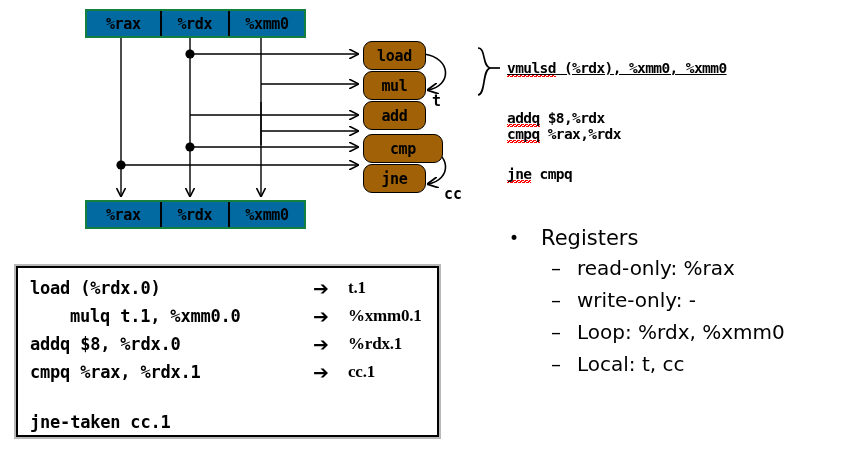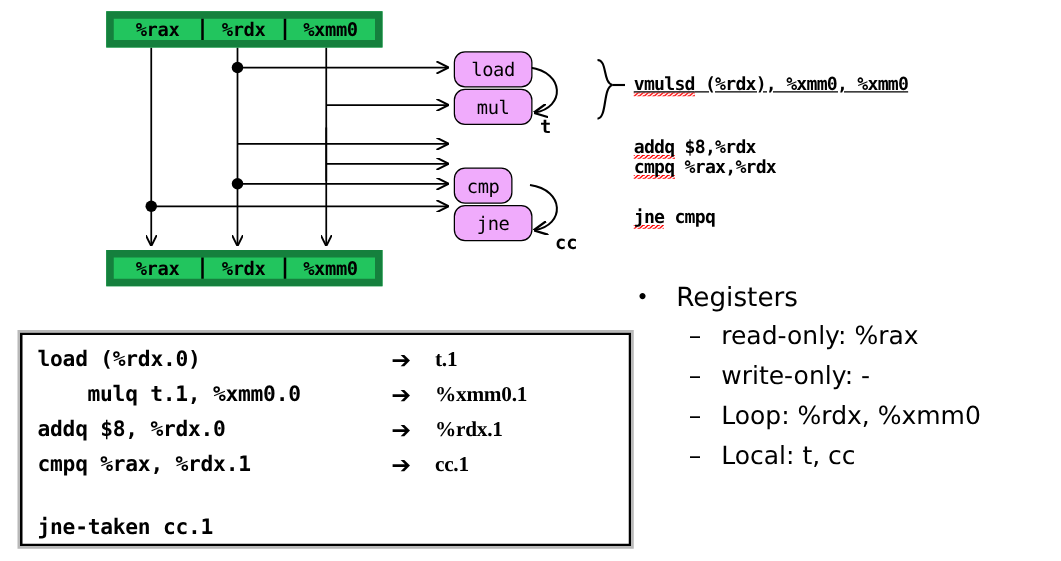--- a/index.html
+++ b/index.html
@@ -3,36 +3,36 @@
 <meta charset="utf-8">
 <style>
   html,body{margin:0;padding:0;}
   body{
     width:849px;height:449px;background:#ffffff;position:relative;overflow:hidden;
     font-family:"Liberation Sans",sans-serif;
   }
   .stage{position:absolute;left:0;top:0;width:849px;height:449px;}
 
   
-  .regbank{position:absolute;display:flex;border:6px solid #15803d;background:#22c55e;box-sizing:border-box;}
+  .regbank{position:absolute;display:flex;border:2px solid #15803d;background:#0369a1;box-sizing:border-box;}
   .regcell{
     box-sizing:border-box;height:100%;
     display:flex;align-items:center;justify-content:center;
     font-family:"DejaVu Sans Mono","Liberation Mono",monospace;
     font-weight:bold;font-size:15px;color:#000;letter-spacing:-0.3px;
   }
   .regcell + .regcell{border-left:2px solid #000;}
 
   
   .opbox{
     position:absolute;box-sizing:border-box;
-    background:#f0abfc;border:1.5px solid #000;border-radius:9px;
+    background:#a16207;border:1.5px solid #000;border-radius:9px;
     display:flex;align-items:center;justify-content:center;
     font-family:"DejaVu Sans Mono","Liberation Mono",monospace;
-    font-weight:normal;font-size:15px;color:#000;letter-spacing:-0.3px;
+    font-weight:bold;font-size:15px;color:#000;letter-spacing:-0.3px;
   }
 
   
   .asm{
     position:absolute;white-space:pre;
     font-family:"DejaVu Sans Mono","Liberation Mono",monospace;
     font-weight:bold;font-size:14.5px;color:#000;letter-spacing:-0.6px;
   }
   .sq{
     border-bottom:2px solid transparent;
@@ -43,21 +43,21 @@
 
   
   .arclbl{
     position:absolute;
     font-family:"DejaVu Sans Mono","Liberation Mono",monospace;
     font-weight:bold;font-size:15px;color:#000;
   }
 
   
   .codebox{
-    position:absolute;left:16px;top:266px;width:489px;height:171px;
+    position:absolute;left:16px;top:266px;width:423px;height:171px;
     box-sizing:border-box;background:#ffffff;
     border:2px solid #000;outline:2px solid #b8b8b8;outline-offset:0px;
   }
   .codeline{
     position:absolute;left:12px;white-space:pre;
     font-family:"DejaVu Sans Mono","Liberation Mono",monospace;
     font-weight:bold;font-size:17px;color:#000;letter-spacing:-0.2px;
   }
   .codearrow{
     position:absolute;left:295px;
@@ -141,21 +141,22 @@
   </div>
 
   <div class="regbank" style="left:85px;top:200px;width:221px;height:29px;">
     <div class="regcell" style="width:33.5%;">%rax</div>
     <div class="regcell" style="width:31.5%;">%rdx</div>
     <div class="regcell" style="width:35%;">%xmm0</div>
   </div>
 
   <div class="opbox" style="left:363px;top:41px;width:63px;height:29px;">load</div>
   <div class="opbox" style="left:363px;top:71px;width:63px;height:29px;">mul</div>
-  <div class="opbox" style="left:363px;top:134px;width:47px;height:29px;">cmp</div>
+  <div class="opbox" style="left:363px;top:101px;width:63px;height:29px;">add</div>
+  <div class="opbox" style="left:363px;top:134px;width:80px;height:29px;">cmp</div>
   <div class="opbox" style="left:363px;top:164px;width:63px;height:29px;">jne</div>
 
   <div class="arclbl" style="left:432px;top:92px;">t</div>
   <div class="arclbl" style="left:444px;top:185px;">cc</div>
 
   <div class="asm" style="left:507px;top:60px;text-decoration:underline;"><span class="sq">vmulsd</span><span> (%rdx), %xmm0, %xmm0</span></div>
 
   <div class="asm" style="left:507px;top:110px;"><span class="sq">addq</span><span> $8,%rdx</span></div>
 
   <div class="asm" style="left:507px;top:126px;"><span class="sq">cmpq</span><span> %rax,%rdx</span></div>

